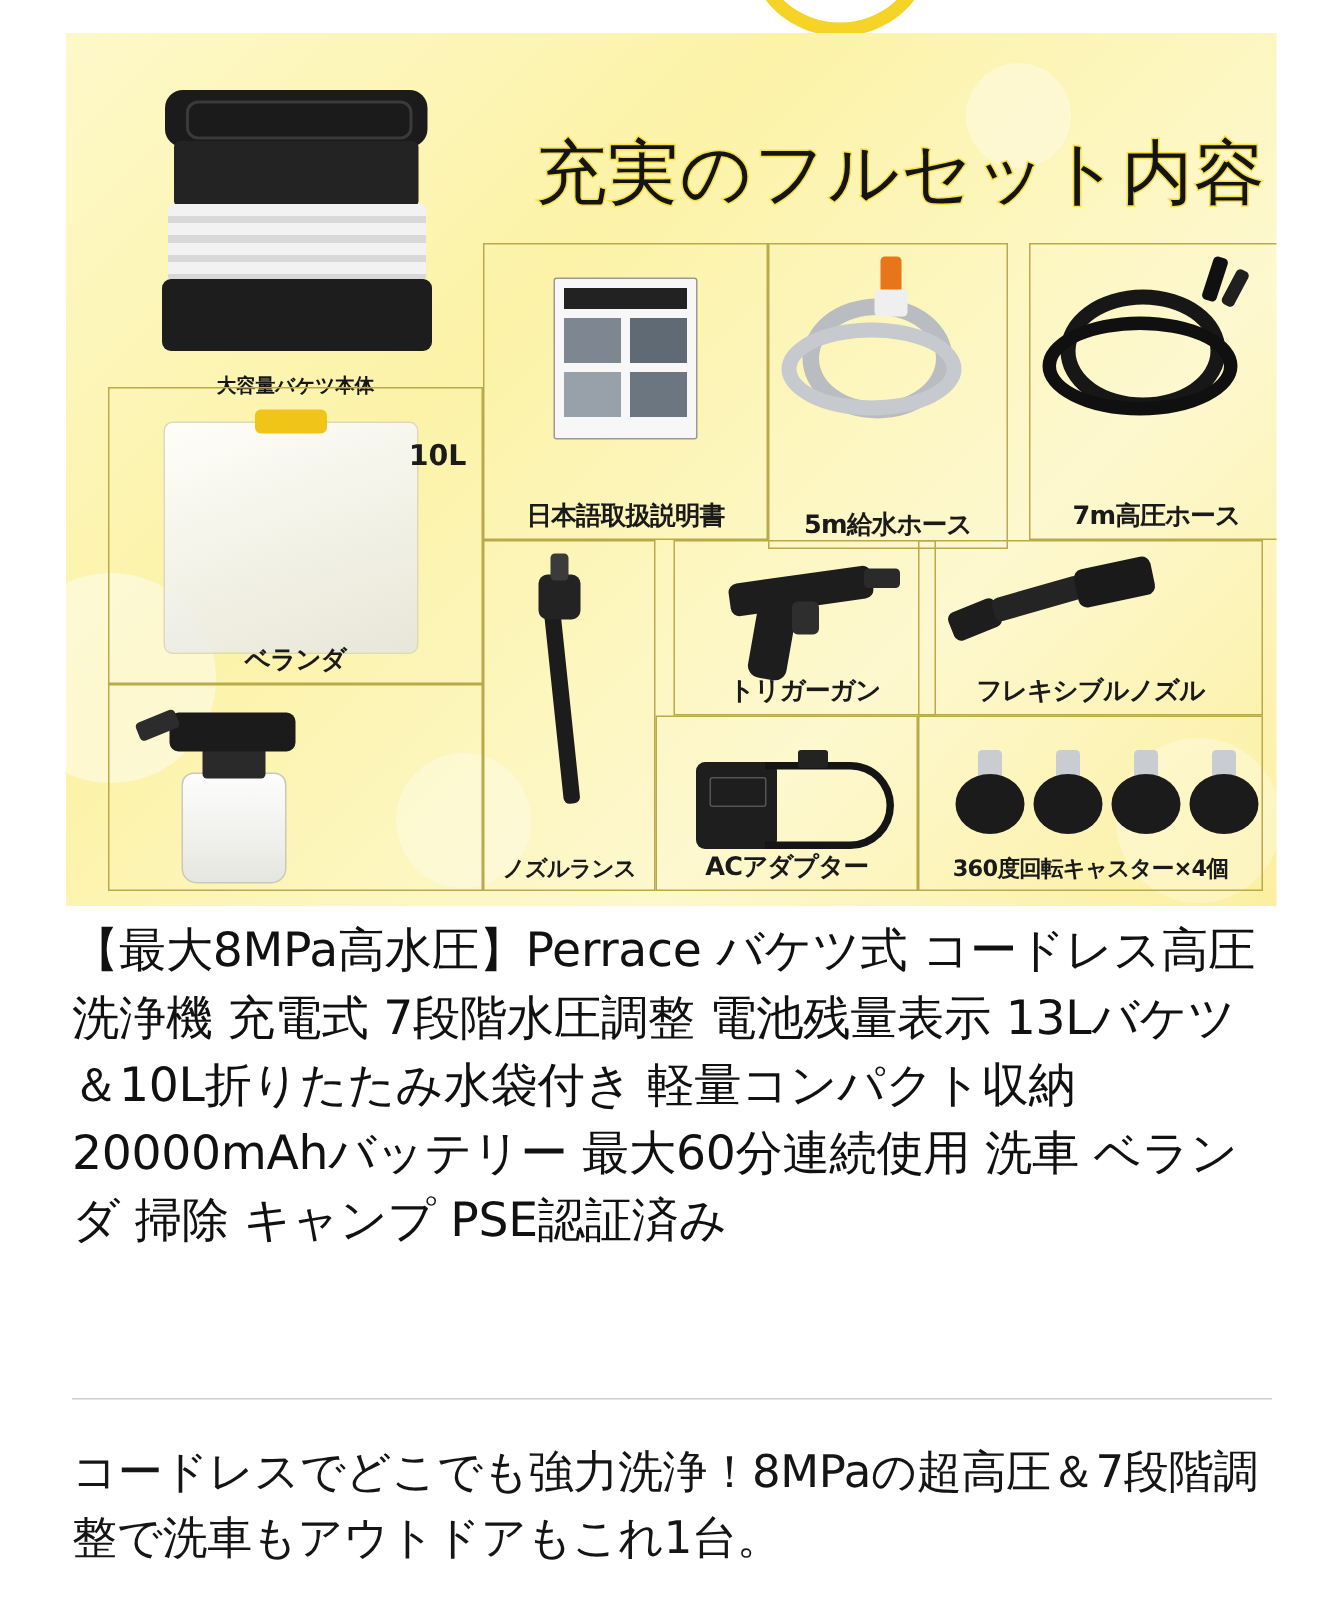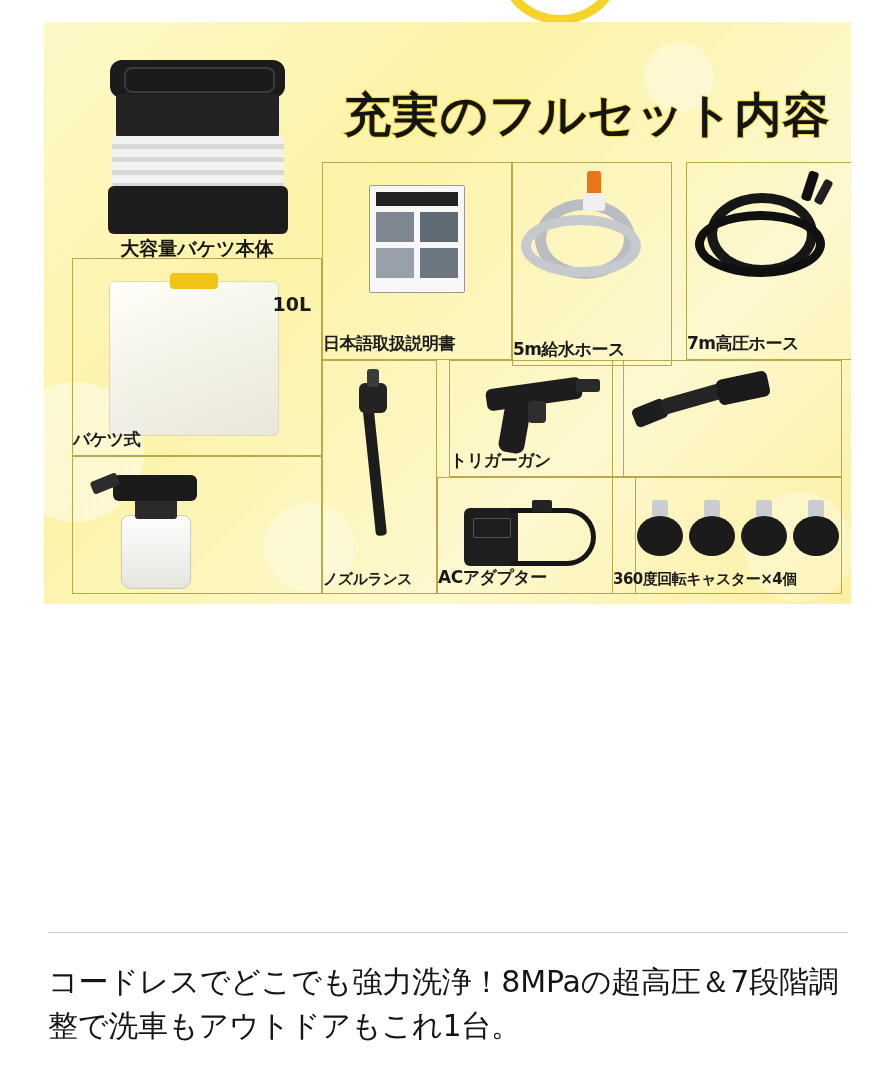--- a/index.html
+++ b/index.html
@@ -55,42 +55,42 @@
   .b2 { width: 90px; height: 90px; left: 220px; top: 480px; background: rgba(255,255,255,0.3);}
   .b3 { width: 70px; height: 70px; left: 600px; top: 20px; background: rgba(255,255,255,0.35);}
   .b4 { width: 110px; height: 110px; left: 700px; top: 470px; background: rgba(255,255,255,0.3);}
 
   
   .img-headline {
     position: absolute;
     left: 300px;
     top: 62px;
     width: 500px;
-    text-align: left;
+    text-align: right;
     font-family: "DejaVu Sans", sans-serif;
     font-size: 47px;
-    font-weight: bold;
+    font-weight: normal;
     letter-spacing: 1px;
     color: #141414;
     -webkit-text-stroke: 2px #f6e04a;
     paint-order: stroke fill;
     white-space: nowrap;
   }
 
   
   .cell {
     position: absolute;
     border: 1px solid #b9a94a;
   }
   .cell-label {
     position: absolute;
     bottom: 4px;
     left: 0;
     width: 100%;
-    text-align: left;
+    text-align: center;
     font-family: "DejaVu Sans", sans-serif;
     font-size: 17px;
     font-weight: bold;
     color: #1a1a1a;
     letter-spacing: -0.5px;
   }
   .cell-label.small { font-size: 15px; }
 
   
   .bucket-wrap { position: absolute; left: 28px; top: 18px; width: 250px; height: 212px; }
@@ -109,22 +109,22 @@
   .bucket-bellow {
     position: absolute; left: 40px; top: 96px; width: 172px; height: 52px;
     background: repeating-linear-gradient(to bottom,#f2f2f2 0 8px,#d8d8d8 8px 13px);
     border-radius: 4px;
   }
   .bucket-base {
     position: absolute; left: 36px; top: 146px; width: 180px; height: 48px;
     background: #1d1d1d; border-radius: 6px;
   }
   .bucket-caption {
-    position: absolute; left: 0; top: 196px; width: 250px; text-align: center;
-    font-family: "DejaVu Sans", sans-serif; font-size: 19px; font-weight: bold; color: #161616;
+    position: absolute; left: 0; top: 208px; width: 250px; text-align: center;
+    font-family: "DejaVu Sans", sans-serif; font-size: 13px; font-weight: bold; color: #161616;
   }
 
   
   .bag-shape {
     position: absolute; left: 36px; top: 22px; width: 170px; height: 155px;
     background: linear-gradient(160deg, rgba(255,255,255,.92), rgba(228,228,222,.85));
     border: 1px solid #ddd9bb; border-radius: 6px;
   }
   .bag-handle {
     position: absolute; left: 97px; top: 14px; width: 48px; height: 16px;
@@ -262,21 +262,21 @@
       <div class="bucket-body-top"></div>
       <div class="bucket-bellow"></div>
       <div class="bucket-base"></div>
       <div class="bucket-caption">大容量バケツ本体</div>
     </div>
 
     <div class="cell" style="left:28px; top:236px; width:250px; height:198px;">
       <div class="bag-shape"></div>
       <div class="bag-handle"></div>
       <div class="bag-10l">10L</div>
-      <div class="cell-label">バケツ式</div>
+      <div class="cell-label">ベランダ</div>
     </div>
 
     <div class="cell" style="left:28px; top:434px; width:250px; height:138px;">
       <div class="foam-bottle"></div>
       <div class="foam-neck"></div>
       <div class="foam-head"></div>
       <div class="foam-tip"></div>
     </div>
 
     <div class="cell" style="left:278px; top:140px; width:190px; height:198px;">
@@ -318,23 +318,24 @@
       <div class="gun-grip"></div>
       <div class="gun-trig"></div>
       <div class="gun-muzzle"></div>
       <div class="cell-label">トリガーガン</div>
     </div>
 
     <div class="cell" style="left:568px; top:338px; width:230px; height:117px;">
       <div class="flex-head"></div>
       <div class="flex-mid"></div>
       <div class="flex-tail"></div>
-    </div>
-
-    <div class="cell" style="left:393px; top:455px; width:199px; height:117px;">
+      <div class="cell-label">フレキシブルノズル</div>
+    </div>
+
+    <div class="cell" style="left:393px; top:455px; width:175px; height:117px;">
       <div class="ac-body"></div>
       <div class="ac-cord"></div>
       <div class="ac-plug"></div>
       <div class="cell-label">ACアダプター</div>
     </div>
 
     <div class="cell" style="left:568px; top:455px; width:230px; height:117px;">
       <div class="caster" style="left:24px; top:22px;">
         <div class="stem"></div>
           <div class="wheel"></div>
@@ -348,18 +349,19 @@
           <div class="wheel"></div>
       </div>
       <div class="caster" style="left:180px; top:22px;">
         <div class="stem"></div>
           <div class="wheel"></div>
       </div>
       <div class="cell-label small">360度回転キャスター×4個</div>
     </div>
   </div>
 
+  <div class="title-block">【最大8MPa高水圧】Perrace バケツ式 コードレス高圧洗浄機 充電式 7段階水圧調整 電池残量表示 13Lバケツ＆10L折りたたみ水袋付き 軽量コンパクト収納 20000mAhバッテリー 最大60分連続使用 洗車 ベランダ 掃除 キャンプ PSE認証済み</div>
 
   <div class="divider"></div>
 
   <div class="subtitle-block">コードレスでどこでも強力洗浄！8MPaの超高圧＆7段階調整で洗車もアウトドアもこれ1台。</div>
 
 </div>
 
 </body></html>

